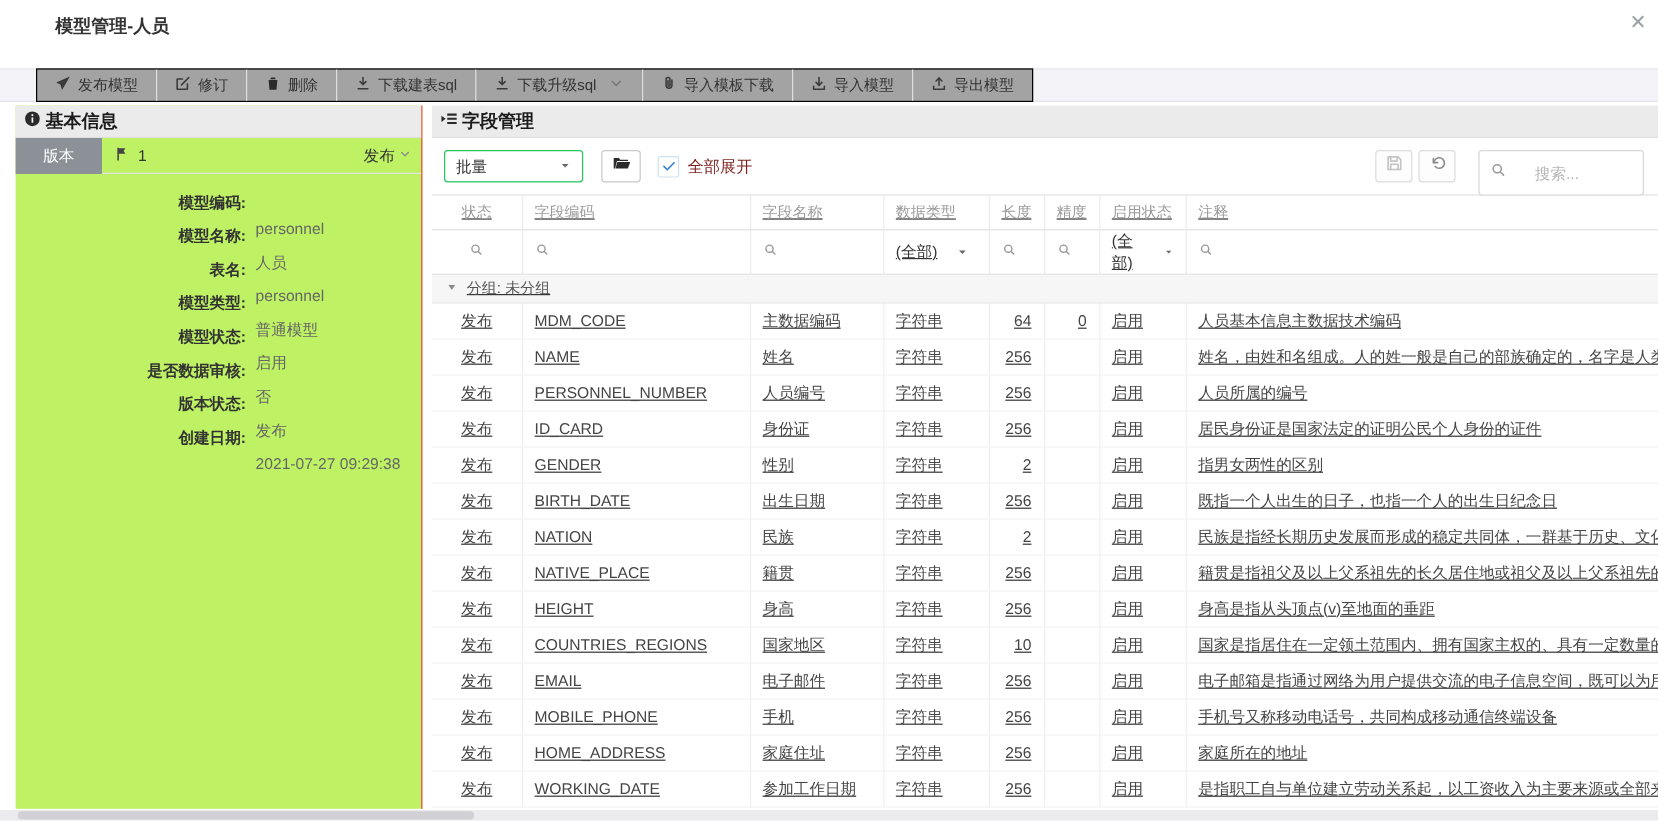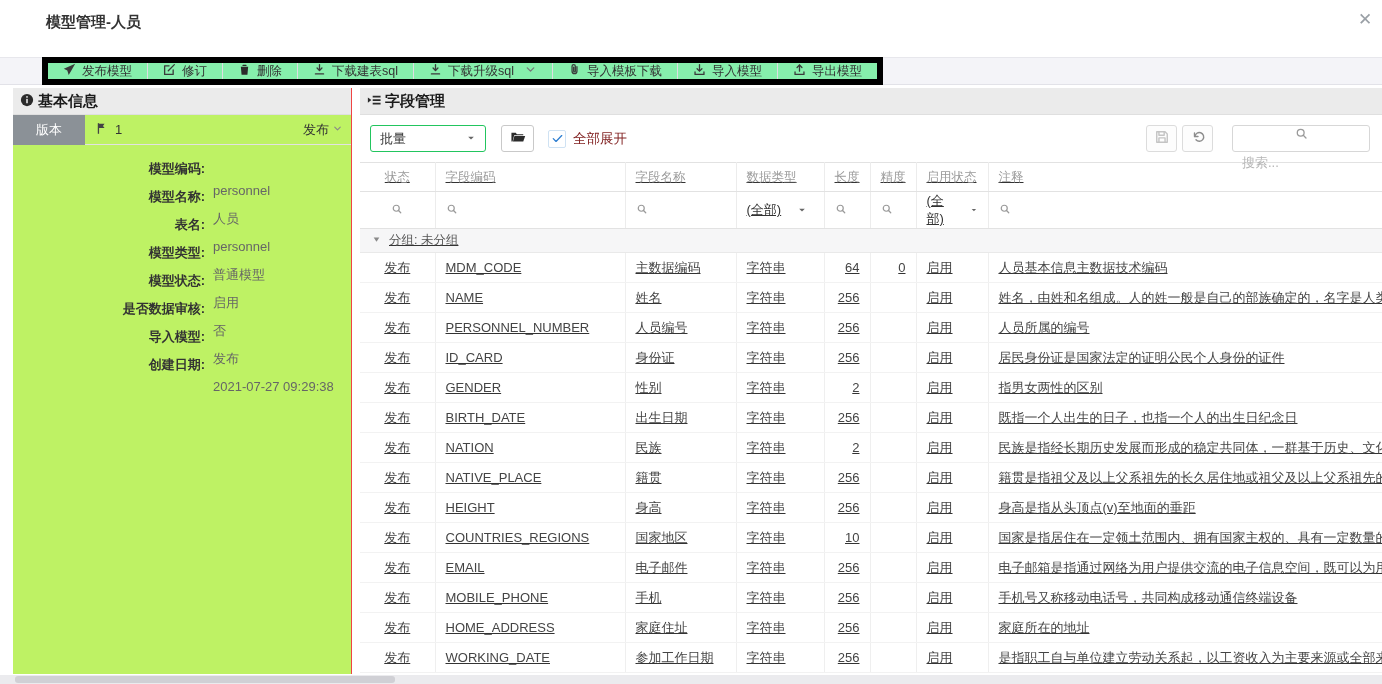--- a/index.html
+++ b/index.html
@@ -8,22 +8,22 @@
   .app { position:relative; width:1382px; height:684px; background:#fff; }
 
   
   .window-title { position:absolute; left:46px; top:13px; font-size:15px; font-weight:700; color:#333; }
   .close-btn { position:absolute; right:6px; top:8px; width:22px; height:22px; display:flex;
     align-items:center; justify-content:center; color:#9aa0a6; font-size:17px; cursor:pointer; }
 
   
   .toolbar { position:absolute; left:0; right:0; top:57px; height:28px; background:#f4f4f8;
     border-top:1px solid #e7e7ec; border-bottom:1px solid #e2e2e8; display:flex; align-items:stretch; }
-  .btn-group { margin-left:42px; margin-top:-1px; margin-bottom:-1px; display:flex;
-    border:6px solid #000000; background:#86efac; }
+  .btn-group { margin-left:30px; margin-top:-1px; margin-bottom:-1px; display:flex;
+    border:1px solid #000000; background:#a3a3a3; }
   .tb-btn { display:flex; align-items:center; gap:6px; padding:0 15px; font-size:12.5px; color:#333;
     border-right:1px solid #dedee2; cursor:pointer; white-space:nowrap; }
   .tb-btn:last-child { border-right:none; }
   .tb-btn svg { width:13px; height:13px; flex:0 0 auto; }
   .tb-caret { margin-left:4px; }
 
   
   .panel-header { height:27px; background:#ebebeb; border-bottom:1px solid #dfdfdf; display:flex;
     align-items:center; gap:4px; padding:0 7px; font-size:15px; font-weight:700; color:#1c1c1c; }
   .panel-header svg { width:14px; height:14px; }
@@ -53,22 +53,22 @@
     border:1px solid #c9c9c9; border-radius:3px; display:flex; align-items:center; justify-content:center; cursor:pointer; }
   .expand-wrap { position:absolute; left:188px; top:10px; height:27px; display:flex; align-items:center;
     gap:7px; cursor:pointer; }
   .checkbox { width:18px; height:18px; background:#fff; border:1px solid #cfe2f3; border-radius:2px;
     display:flex; align-items:center; justify-content:center; }
   .expand-label { font-size:13.5px; color:#7f1d1d; }
   .icon-btn { position:absolute; top:10px; width:31px; height:27px; background:#fdfdfd;
     border:1px solid #dcdcdc; border-radius:3px; display:flex; align-items:center; justify-content:center; cursor:pointer; }
   .save-btn { right:205px; color:#c9c9c9; }
   .undo-btn { right:169px; color:#8d8d8d; }
-  .fm-search { position:absolute; right:12px; top:10px; width:138px; height:27px; background:#fff;
-    border:1px solid #d7d7d7; border-radius:3px; display:flex; align-items:center; gap:11px; padding:0 9px;flex-direction:column; }
+  .fm-search { position:absolute; right:12px; top:10px; width:138px; height:38px; background:#fff;
+    border:1px solid #d7d7d7; border-radius:3px; display:flex; align-items:center; gap:24px; padding:0 9px; }
   .fm-search input { border:none; outline:none; width:100%; font-size:13px; color:#333;
     font-family:inherit; background:transparent; }
   .fm-search input::placeholder { color:#b5b5b5; }
 
   
   table { width:100%; border-collapse:collapse; table-layout:fixed;text-decoration:underline; }
   th { height:29px; border-top:1px solid #e2e2e2; border-bottom:1px solid #e2e2e2;
     border-right:1px solid #ececec; font-size:12.5px; font-weight:400; color:#9b9b9b;
     text-align:left; padding:0 10px; white-space:nowrap; overflow:hidden; }
   th:last-child { border-right:none; }
@@ -208,21 +208,21 @@
         </div>
       <div class="info-row">
           <span class="info-label">模型状态:</span>
           <span class="info-value">启用</span>
         </div>
       <div class="info-row">
           <span class="info-label">是否数据审核:</span>
           <span class="info-value">否</span>
         </div>
       <div class="info-row">
-          <span class="info-label">导入模型:</span>
+          <span class="info-label">版本状态:</span>
           <span class="info-value">发布</span>
         </div>
       <div class="info-row">
           <span class="info-label">创建日期:</span>
           <span class="info-value">2021-07-27 09:29:38</span>
         </div>
     </div>
   </div>
 
   <div class="right-panel">

